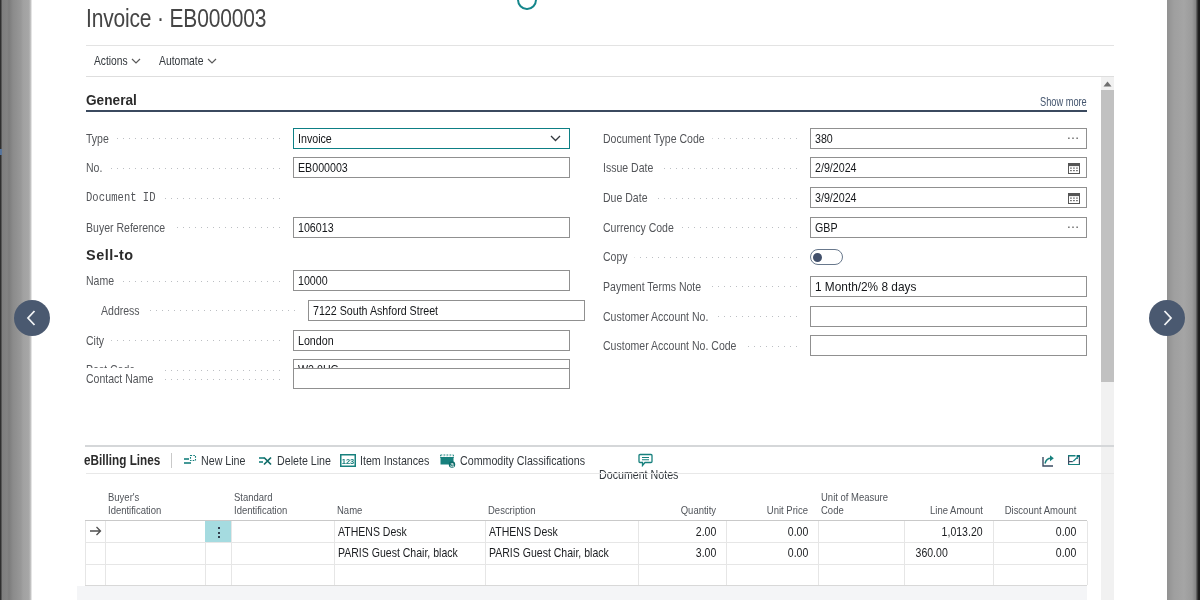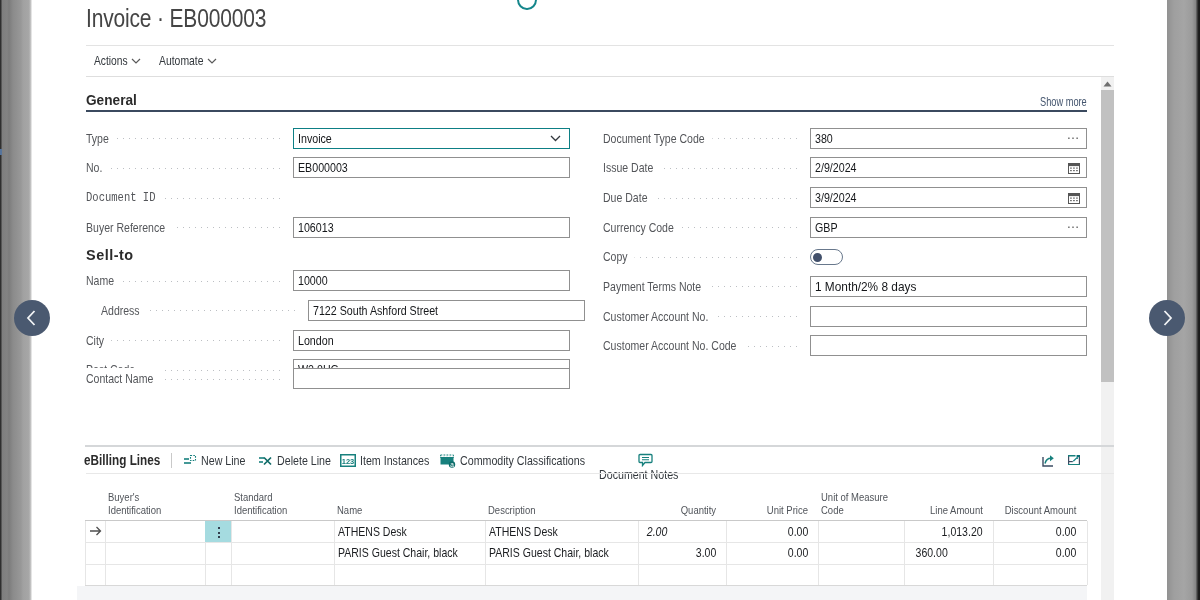--- a/index.html
+++ b/index.html
@@ -319,21 +319,21 @@
     <div class="abs" style="left:818px;top:520.5px;width:1px;height:21.799999999999955px;background:#e6e6e6;"></div>
     <div class="abs" style="left:904px;top:520.5px;width:1px;height:21.799999999999955px;background:#e6e6e6;"></div>
     <div class="abs" style="left:993px;top:520.5px;width:1px;height:21.799999999999955px;background:#e6e6e6;"></div>
     <div class="abs" style="left:1086.5px;top:520.5px;width:1px;height:21.799999999999955px;background:#e6e6e6;"></div>
     <div class="abs" style="left:334px;top:520.5px;width:151px;height:21.799999999999955px;display:flex;align-items:center;box-sizing:border-box;padding:0 10px 0 4px;">
         <span class="sx" style="font-size:13px;color:#1b1d20;transform:scaleX(0.81);">ATHENS Desk</span>
     </div>
     <div class="abs" style="left:485px;top:520.5px;width:153px;height:21.799999999999955px;display:flex;align-items:center;box-sizing:border-box;padding:0 10px 0 4px;">
         <span class="sx" style="font-size:13px;color:#1b1d20;transform:scaleX(0.81);">ATHENS Desk</span>
     </div>
-    <div class="abs" style="left:638px;top:520.5px;width:88px;height:21.799999999999955px;display:flex;align-items:center;box-sizing:border-box;padding:0 10px 0 4px;justify-content:flex-start;font-style:italic;">
+    <div class="abs" style="left:638px;top:520.5px;width:88px;height:21.799999999999955px;display:flex;align-items:center;box-sizing:border-box;padding:0 10px 0 4px;justify-content:flex-end;">
         <span class="sxr" style="font-size:13px;color:#1b1d20;transform:scaleX(0.81);">2.00</span>
     </div>
     <div class="abs" style="left:726px;top:520.5px;width:92px;height:21.799999999999955px;display:flex;align-items:center;box-sizing:border-box;padding:0 10px 0 4px;justify-content:flex-end;">
         <span class="sxr" style="font-size:13px;color:#1b1d20;transform:scaleX(0.81);">0.00</span>
     </div>
     <div class="abs" style="left:904px;top:520.5px;width:89px;height:21.799999999999955px;display:flex;align-items:center;box-sizing:border-box;padding:0 10px 0 4px;justify-content:flex-end;">
         <span class="sxr" style="font-size:13px;color:#1b1d20;transform:scaleX(0.81);">1,013.20</span>
     </div>
     <div class="abs" style="left:993px;top:520.5px;width:93.5px;height:21.799999999999955px;display:flex;align-items:center;box-sizing:border-box;padding:0 10px 0 4px;justify-content:flex-end;">
         <span class="sxr" style="font-size:13px;color:#1b1d20;transform:scaleX(0.81);">0.00</span>

